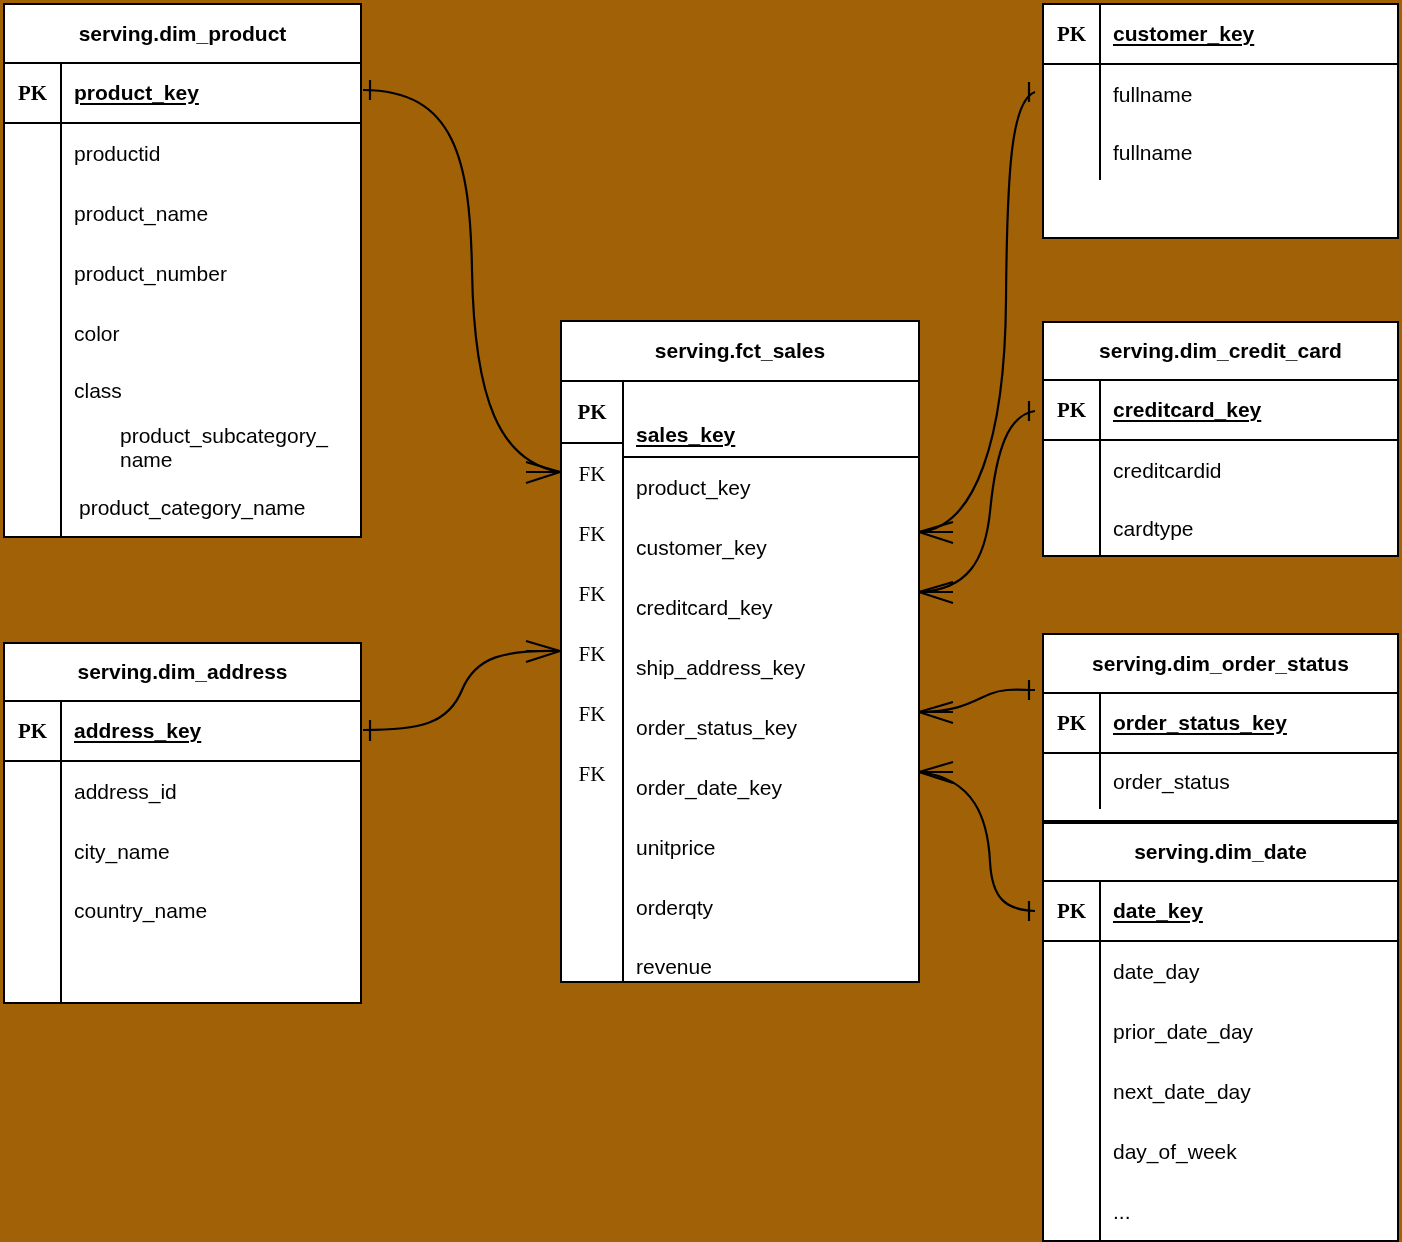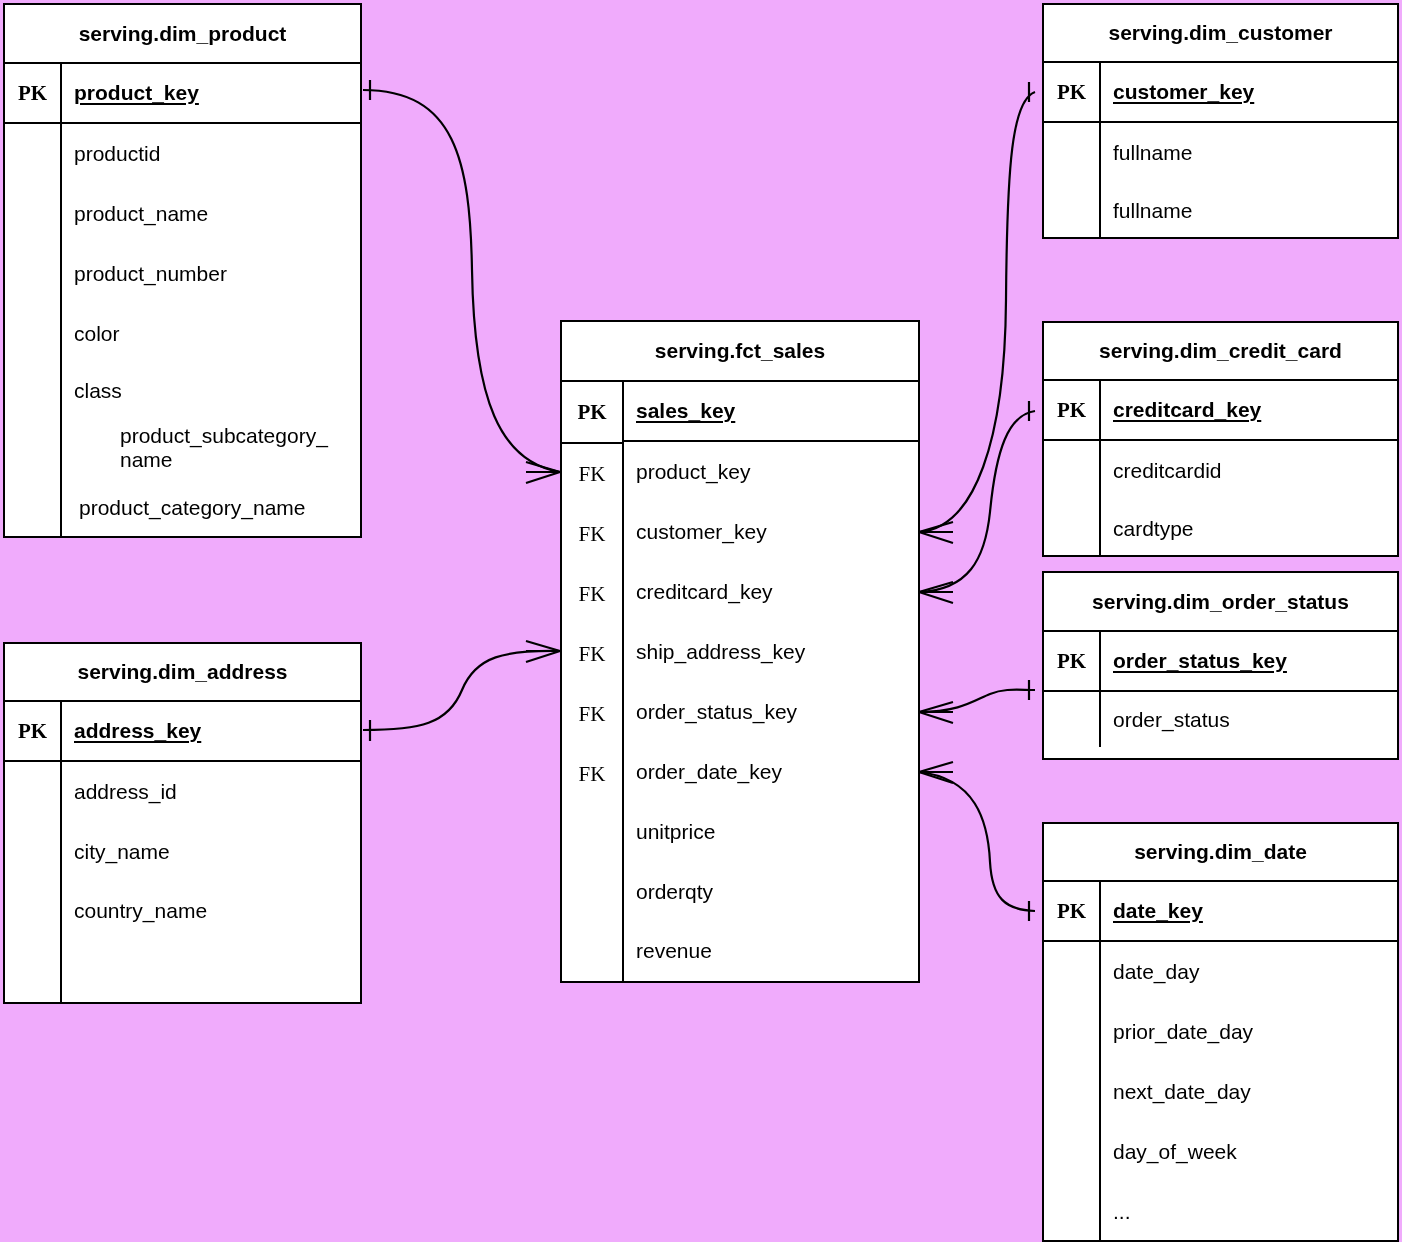--- a/index.html
+++ b/index.html
@@ -4,21 +4,21 @@
 <style>
   html, body {
     margin: 0;
     padding: 0;
     background: #ffffff;
   }
   #canvas {
     position: relative;
     width: 1402px;
     height: 1242px;
-    background: #f0abfc;
+    background: #a16207;
     font-family: "Liberation Sans", sans-serif;
     overflow: hidden;
   }
   svg.links {
     position: absolute;
     left: 0;
     top: 0;
     width: 1402px;
     height: 1242px;
     pointer-events: none;
@@ -182,38 +182,37 @@
       <div class="keycol" style="width:62px;">
         <div class="krow sep" style="height:62px;">PK</div>
         <div class="krow" style="height:60px; font-weight:normal;">FK</div>
         <div class="krow" style="height:60px; font-weight:normal;">FK</div>
         <div class="krow" style="height:60px; font-weight:normal;">FK</div>
         <div class="krow" style="height:60px; font-weight:normal;">FK</div>
         <div class="krow" style="height:60px; font-weight:normal;">FK</div>
         <div class="krow" style="height:60px; font-weight:normal;">FK</div>
       </div>
       <div class="fieldcol">
-        <div class="frow sep" style="height:60px;">
+        <div class="frow sep" style="height:44px;margin-top:32px;">
           <span class="pkname">sales_key</span>
         </div>
         <div class="frow" style="height:60px;">product_key</div>
         <div class="frow" style="height:60px;">customer_key</div>
         <div class="frow" style="height:60px;">creditcard_key</div>
         <div class="frow" style="height:60px;">ship_address_key</div>
         <div class="frow" style="height:60px;">order_status_key</div>
         <div class="frow" style="height:60px;">order_date_key</div>
         <div class="frow" style="height:60px;">unitprice</div>
         <div class="frow" style="height:60px;">orderqty</div>
         <div class="frow" style="height:58px;">revenue</div>
       </div>
     </div>
   </div>
 
   <div class="entity" style="left:1042px; top:3px; width:357px; height:236px;">
-    <div class="ent-title" style="height:58px;">serving.dim_customer</div>
     <div class="body" style="height:175px;">
       <div class="keycol" style="width:57px;">
         <div class="krow sep" style="height:60px;">PK</div>
       </div>
       <div class="fieldcol">
         <div class="frow sep" style="height:60px;">
           <span class="pkname">customer_key</span>
         </div>
         <div class="frow" style="height:60px;">fullname</div>
         <div class="frow" style="height:55px;">fullname</div>
@@ -230,21 +229,21 @@
       <div class="fieldcol">
         <div class="frow sep" style="height:60px;">
           <span class="pkname">creditcard_key</span>
         </div>
         <div class="frow" style="height:60px;">creditcardid</div>
         <div class="frow" style="height:55px;">cardtype</div>
       </div>
     </div>
   </div>
 
-  <div class="entity" style="left:1042px; top:571px; width:357px; height:189px;">
+  <div class="entity" style="left:1042px; top:633px; width:357px; height:189px;">
     <div class="ent-title" style="height:59px;">serving.dim_order_status</div>
     <div class="body" style="height:115px;">
       <div class="keycol" style="width:57px;">
         <div class="krow sep" style="height:60px;">PK</div>
       </div>
       <div class="fieldcol">
         <div class="frow sep" style="height:60px;">
           <span class="pkname">order_status_key</span>
         </div>
         <div class="frow" style="height:55px;border-radius:26px;">order_status</div>

